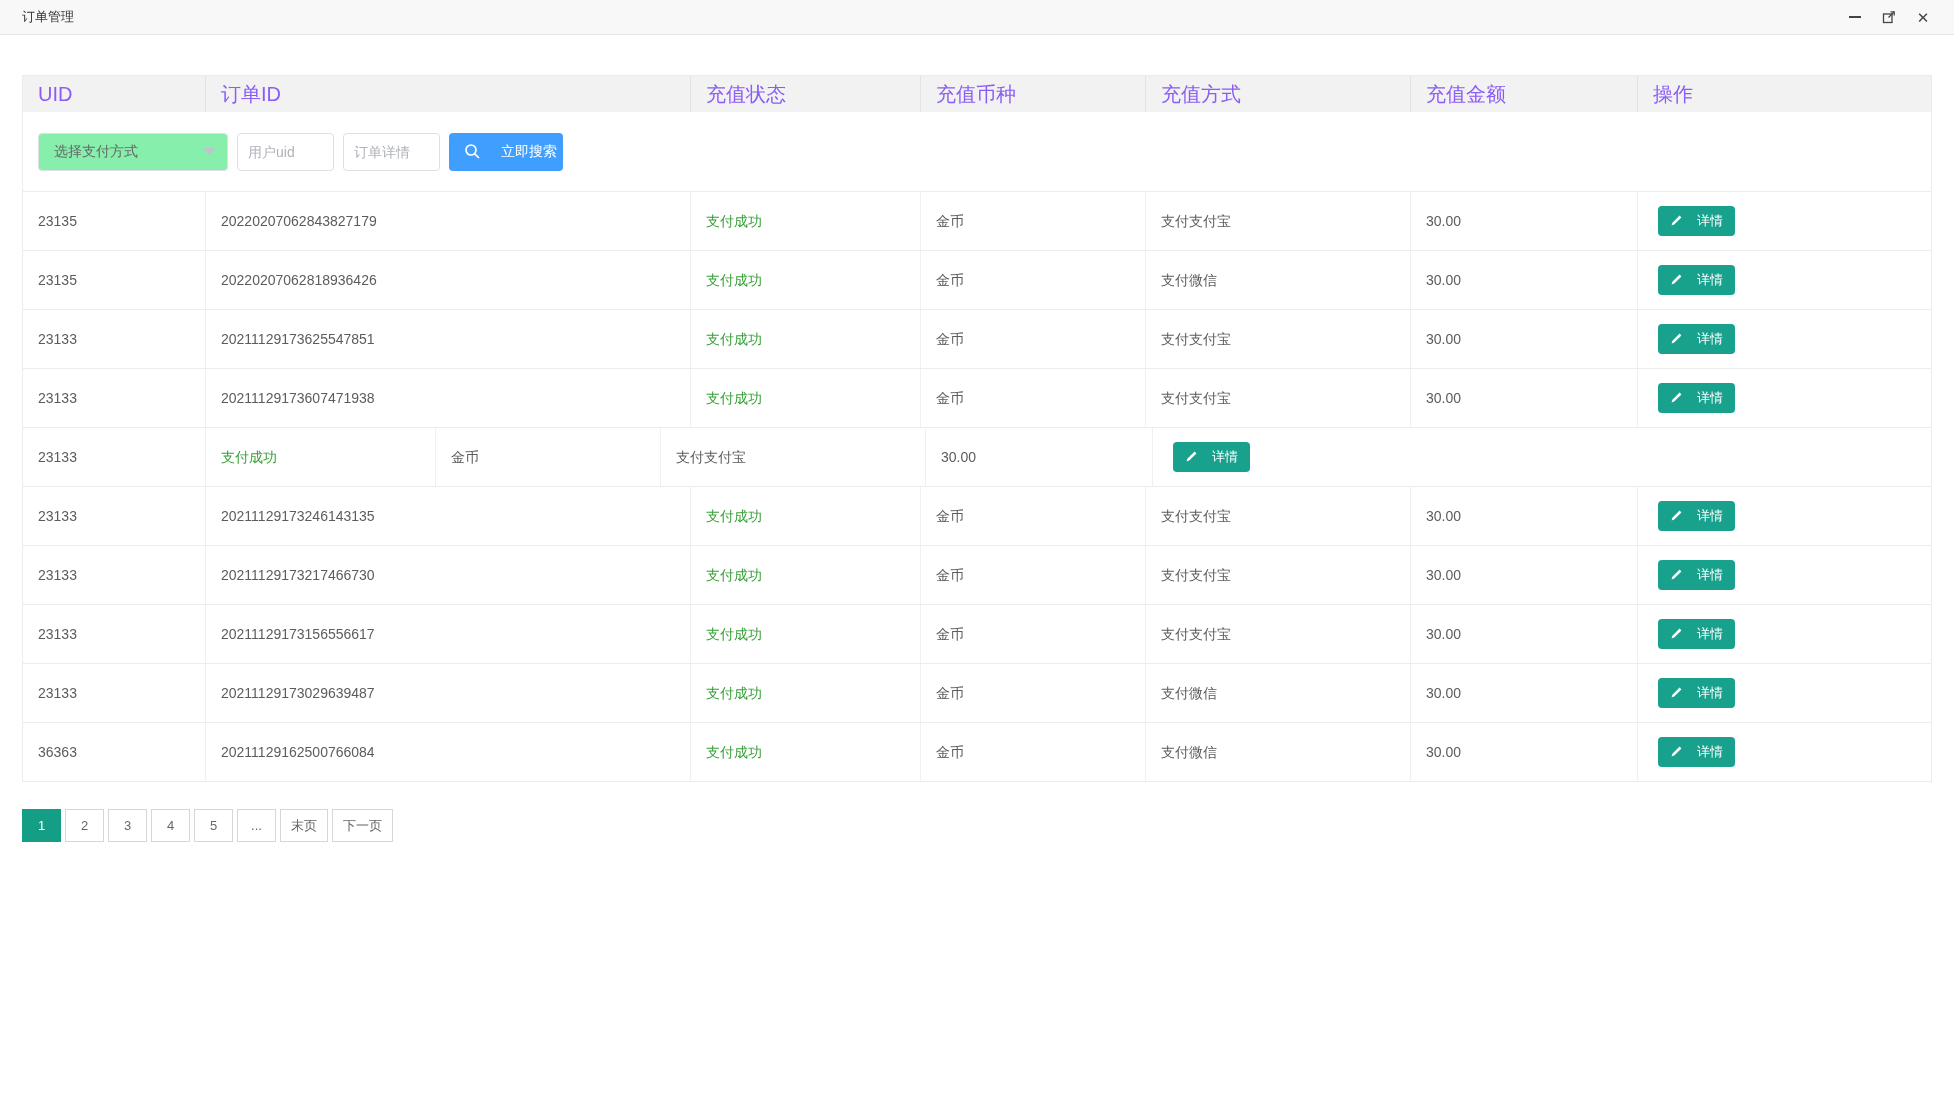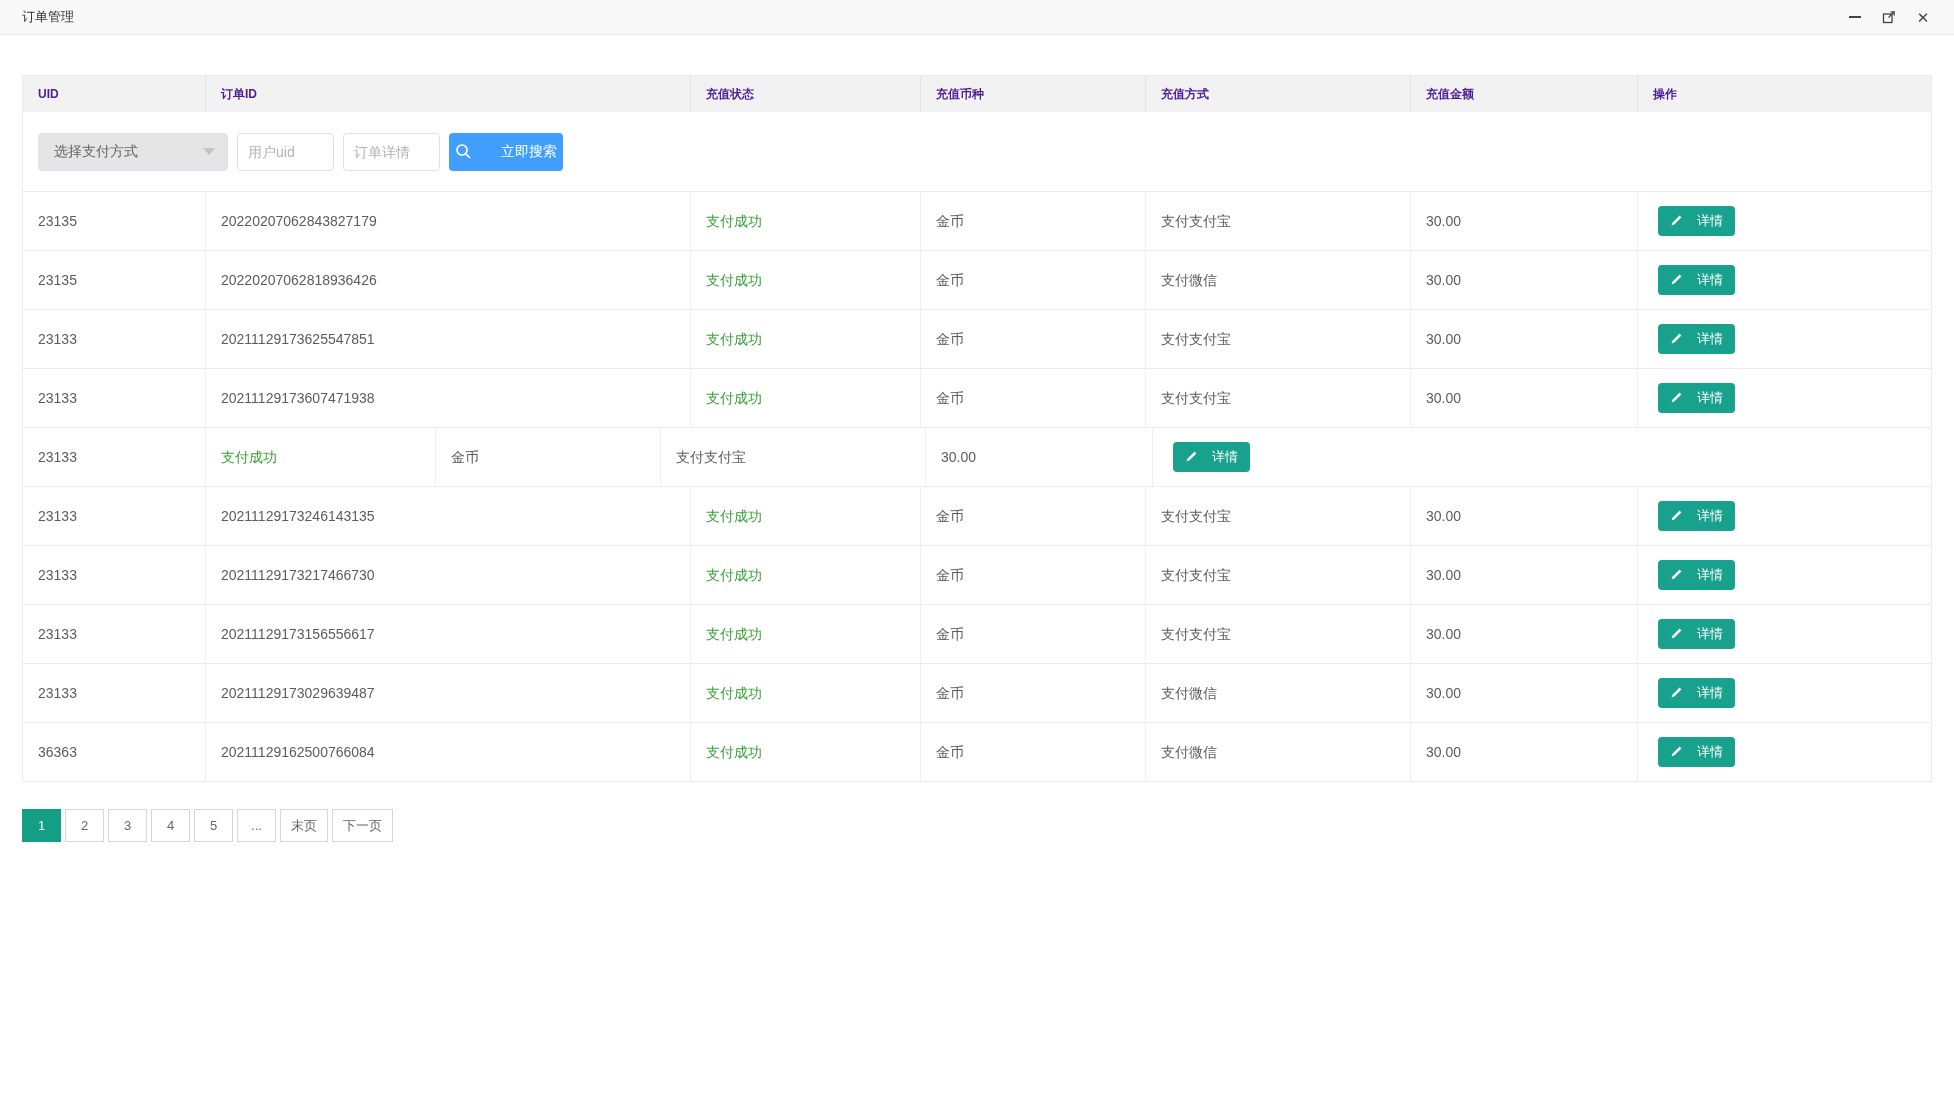--- a/index.html
+++ b/index.html
@@ -24,21 +24,21 @@
   }
   .min-glyph{display:block;width:12px;height:2px;background:#444;}
   .close-glyph{font-size:15px;line-height:1;color:#444;}
 
   
   .main{padding:40px 22px 0 22px;}
 
   .tbl{border:1px solid #ececec;width:1908px;background:#fff;}
   .thead{display:flex;height:36px;background:#f2f2f2;}
   .th{
-    font-size:12px;font-weight:bold;color:#4c1d95;line-height:36px;
+    font-size:20px;font-weight:normal;color:#8b5cf6;line-height:36px;
     padding-left:15px;box-sizing:border-box;border-right:1px solid #e3e3e3;
     overflow:hidden;white-space:nowrap;
   }
   .th:last-child{border-right:none;}
 
   .c1{width:183px;flex:0 0 auto;}
   .c2{width:485px;flex:0 0 auto;}
   .c3{width:230px;flex:0 0 auto;}
   .c4{width:225px;flex:0 0 auto;}
   .c5{width:265px;flex:0 0 auto;}
@@ -46,36 +46,36 @@
   .c7{flex:1 1 auto;}
 
   
   .filter-row{
     height:79px;border-bottom:1px solid #ececec;display:flex;align-items:center;
     padding-left:15px;gap:9px;background:#fff;
   }
   .select-box{
     width:190px;height:38px;border:1px solid #dcdfe6;border-radius:4px;
     display:flex;align-items:center;box-sizing:border-box;padding:0 12px 0 15px;
-    background:#e5e5e5;cursor:pointer;
+    background:#86efac;cursor:pointer;
   }
   .select-box .sel-text{font-size:14px;color:#666;flex:1 1 auto;}
   .caret{
     width:0;height:0;border-left:6px solid transparent;border-right:6px solid transparent;
     border-top:7px solid #bfc3ca;flex:0 0 auto;
   }
   .flt-input{
     width:97px;height:38px;border:1px solid #dcdfe6;border-radius:4px;
     box-sizing:border-box;padding:0 10px;font-size:14px;color:#333;outline:none;
     font-family:"Liberation Sans","DejaVu Sans",sans-serif;
   }
   .flt-input::placeholder{color:#aeb2b9;opacity:1;}
   .search-btn{
     width:114px;height:38px;border:none;border-radius:4px;background:#409eff;
-    color:#fff;font-size:14px;display:flex;align-items:center;justify-content:space-between;
+    color:#fff;font-size:14px;display:flex;align-items:center;justify-content:flex-end;
     gap:20px;cursor:pointer;font-family:"Liberation Sans","DejaVu Sans",sans-serif;
   }
 
   
   .tr{display:flex;height:58px;border-bottom:1px solid #ececec;background:#fff;}
   .tr:last-child{border-bottom:none;}
   .td{
     font-size:14px;color:#5c5c5c;line-height:58px;padding-left:15px;
     box-sizing:border-box;border-right:1px solid #f0f0f0;overflow:hidden;white-space:nowrap;
   }

